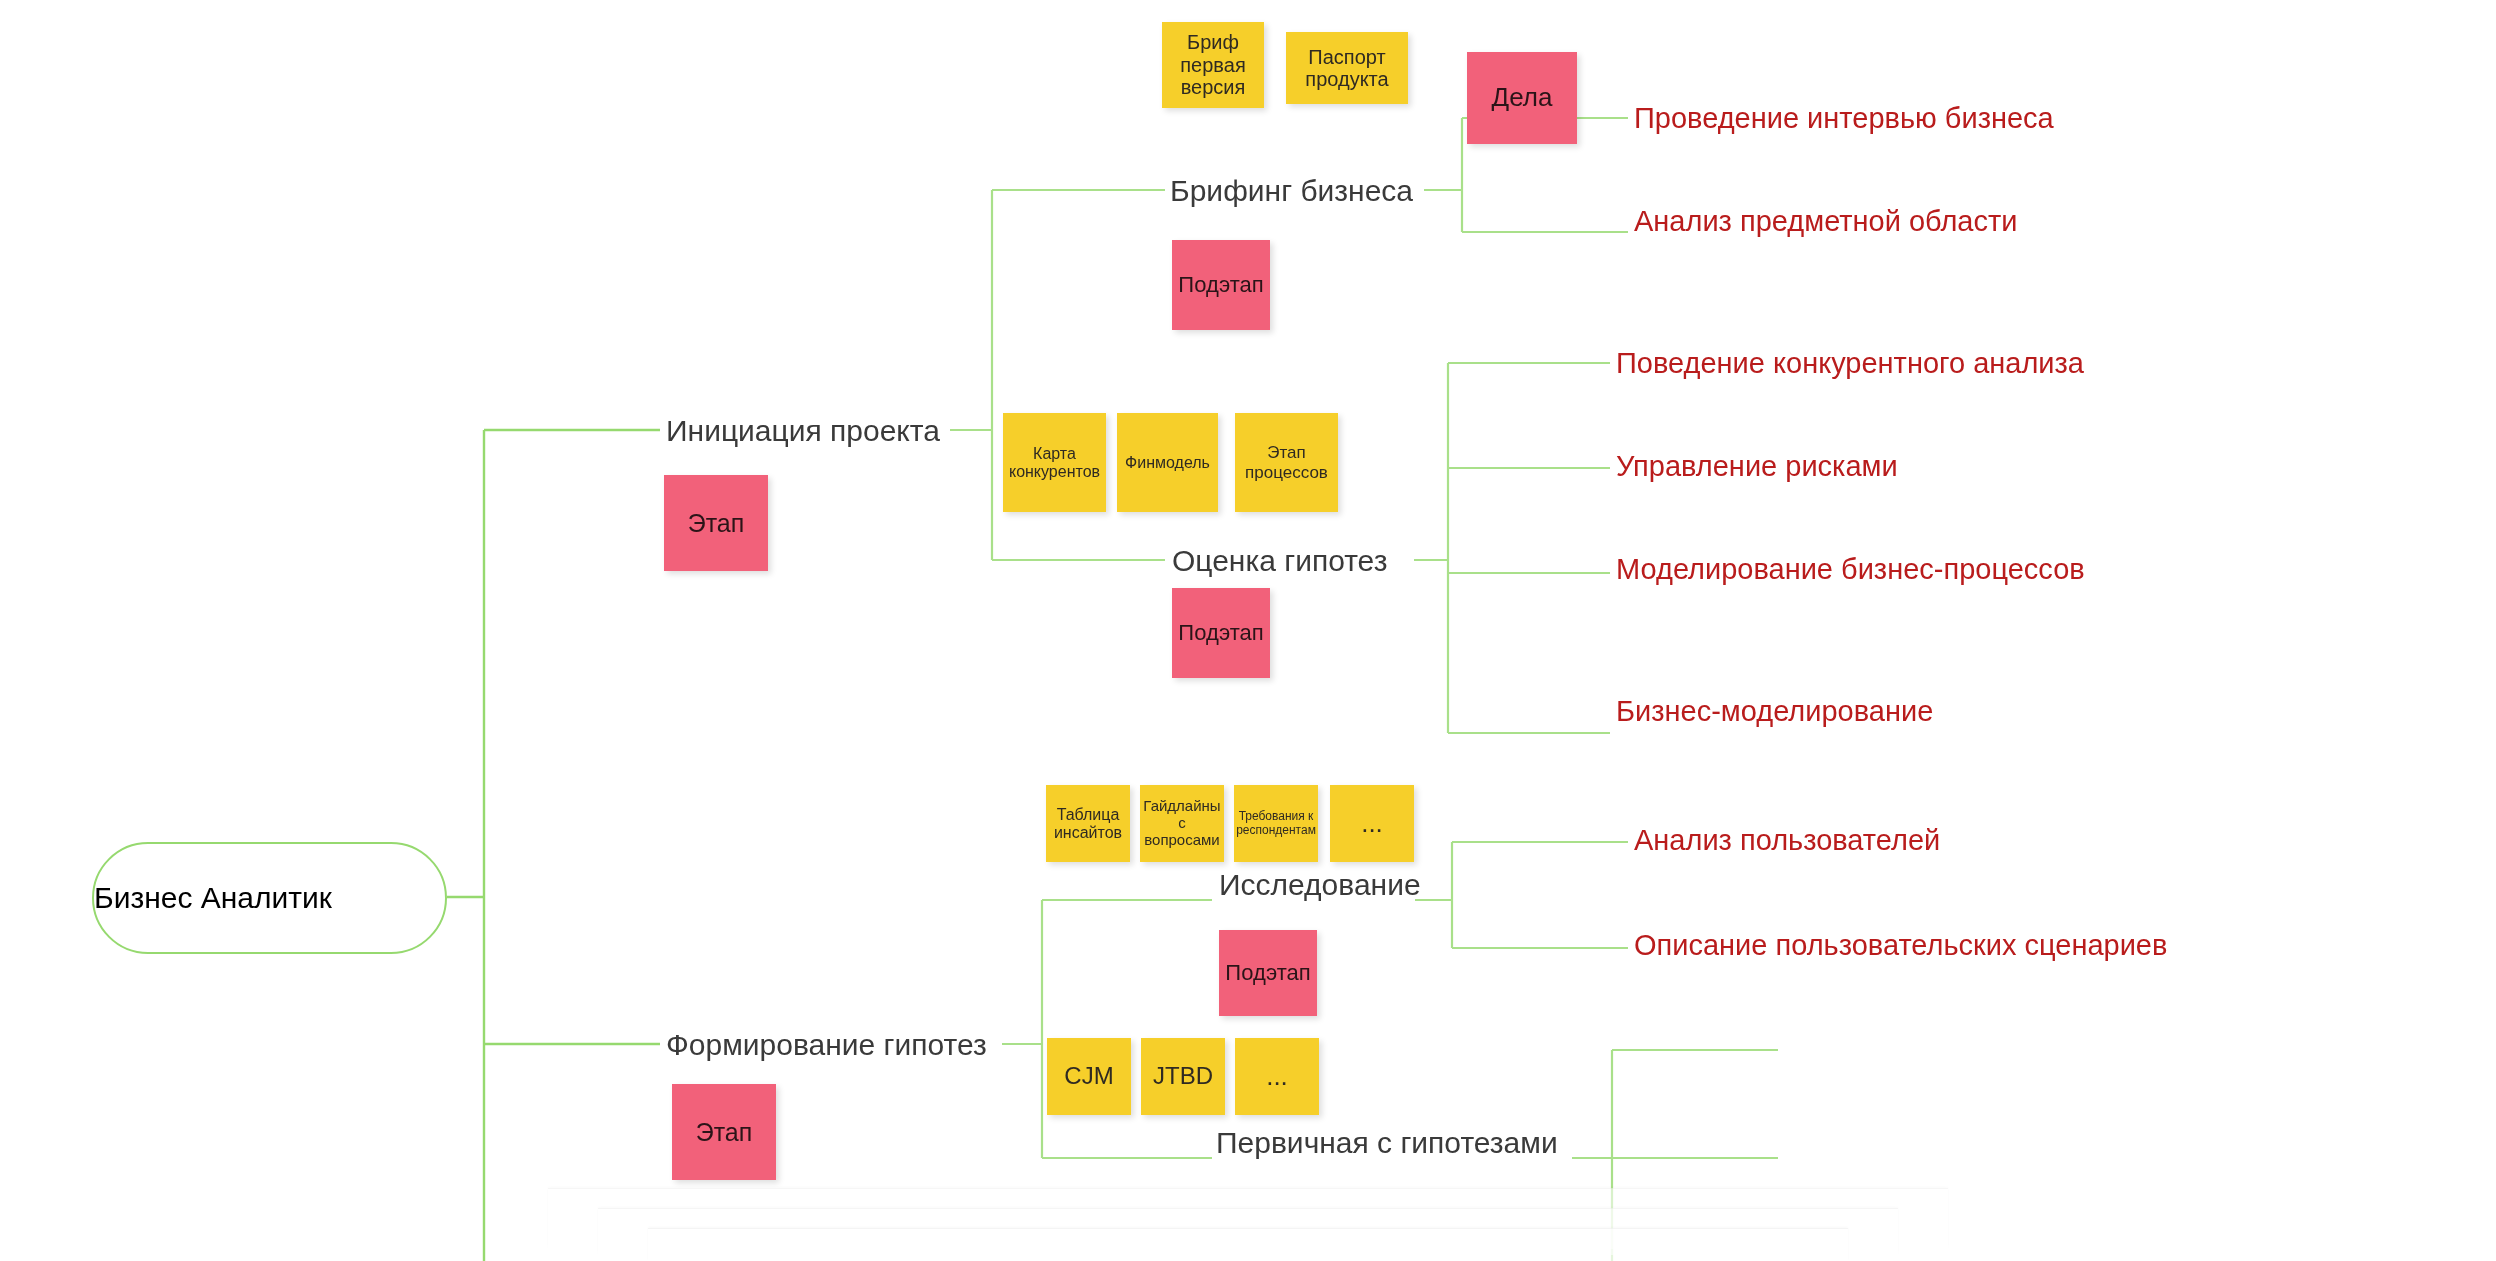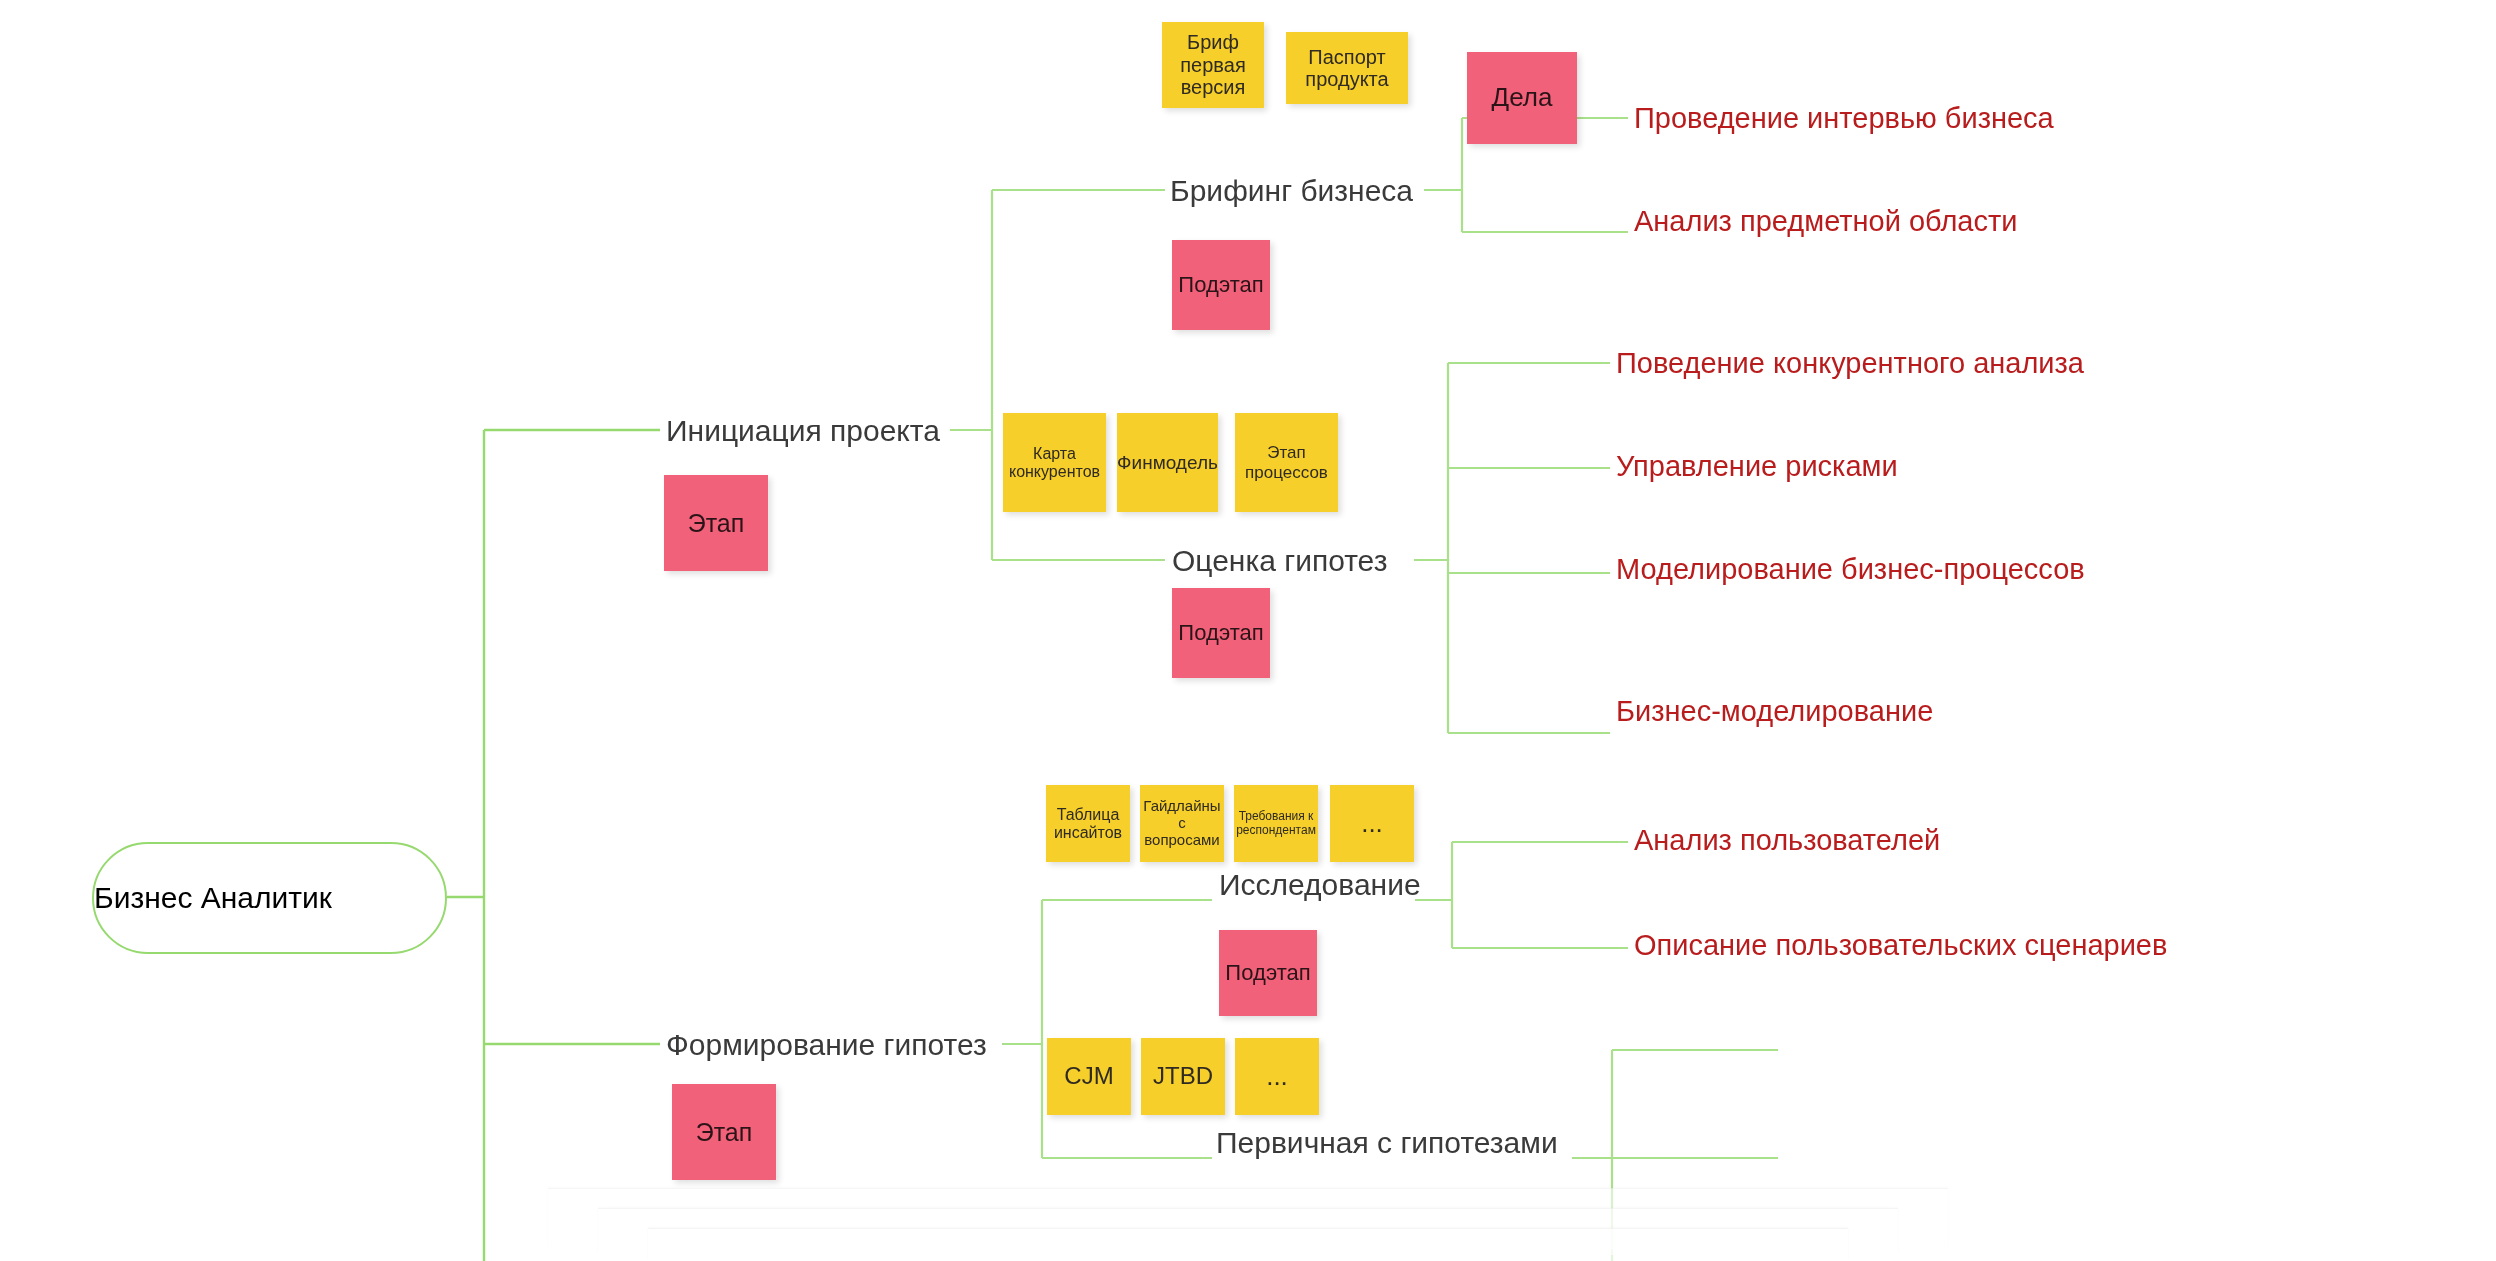--- a/index.html
+++ b/index.html
@@ -160,21 +160,21 @@
   <div class="sticky pink" style="left:1467px; top:52px; width:110px; height:92px; font-size:26px;">Дела</div>
 
   <div class="node-label leaf-label" style="left:1634px; top:102px;">Проведение интервью бизнеса</div>
 
   <div class="node-label leaf-label" style="left:1634px; top:205px;">Анализ предметной области</div>
 
   <div class="node-label branch-label" style="left:1172px; top:544px;">Оценка гипотез</div>
 
   <div class="sticky yellow" style="left:1003px; top:413px; width:103px; height:99px; font-size:16px;">Карта конкурентов</div>
 
-  <div class="sticky yellow" style="left:1117px; top:413px; width:101px; height:99px; font-size:19px;">Финмодель</div>
+  <div class="sticky yellow" style="left:1117px; top:413px; width:101px; height:99px; font-size:16px;">Финмодель</div>
 
   <div class="sticky yellow" style="left:1235px; top:413px; width:103px; height:99px; font-size:17px;">Этап процессов</div>
 
   <div class="sticky pink" style="left:1172px; top:588px; width:98px; height:90px; font-size:22px;">Подэтап</div>
 
   <div class="node-label leaf-label" style="left:1616px; top:347px;">Поведение конкурентного анализа</div>
 
   <div class="node-label leaf-label" style="left:1616px; top:450px;">Управление рисками</div>
 
   <div class="node-label leaf-label" style="left:1616px; top:553px;">Моделирование бизнес-процессов</div>

